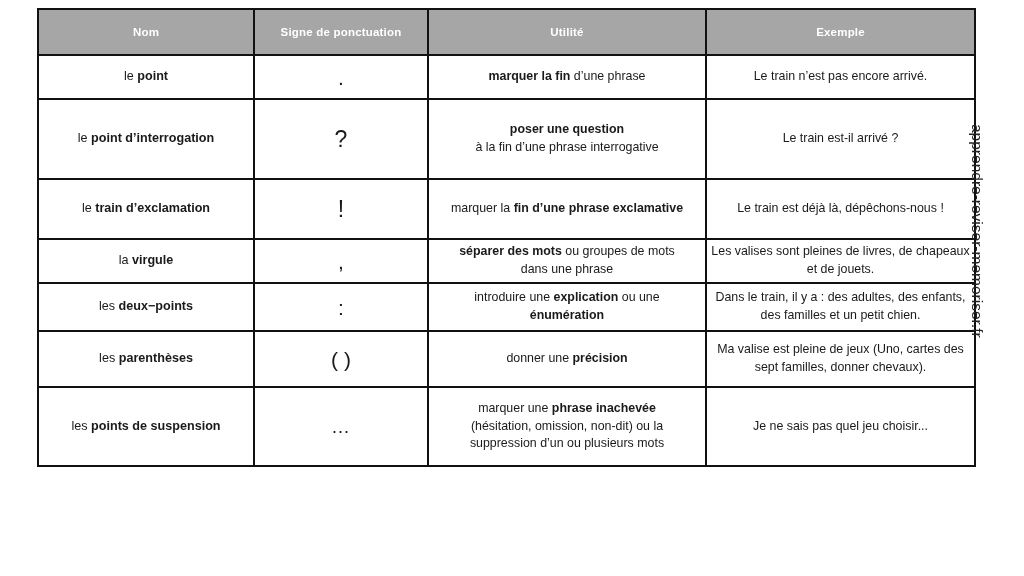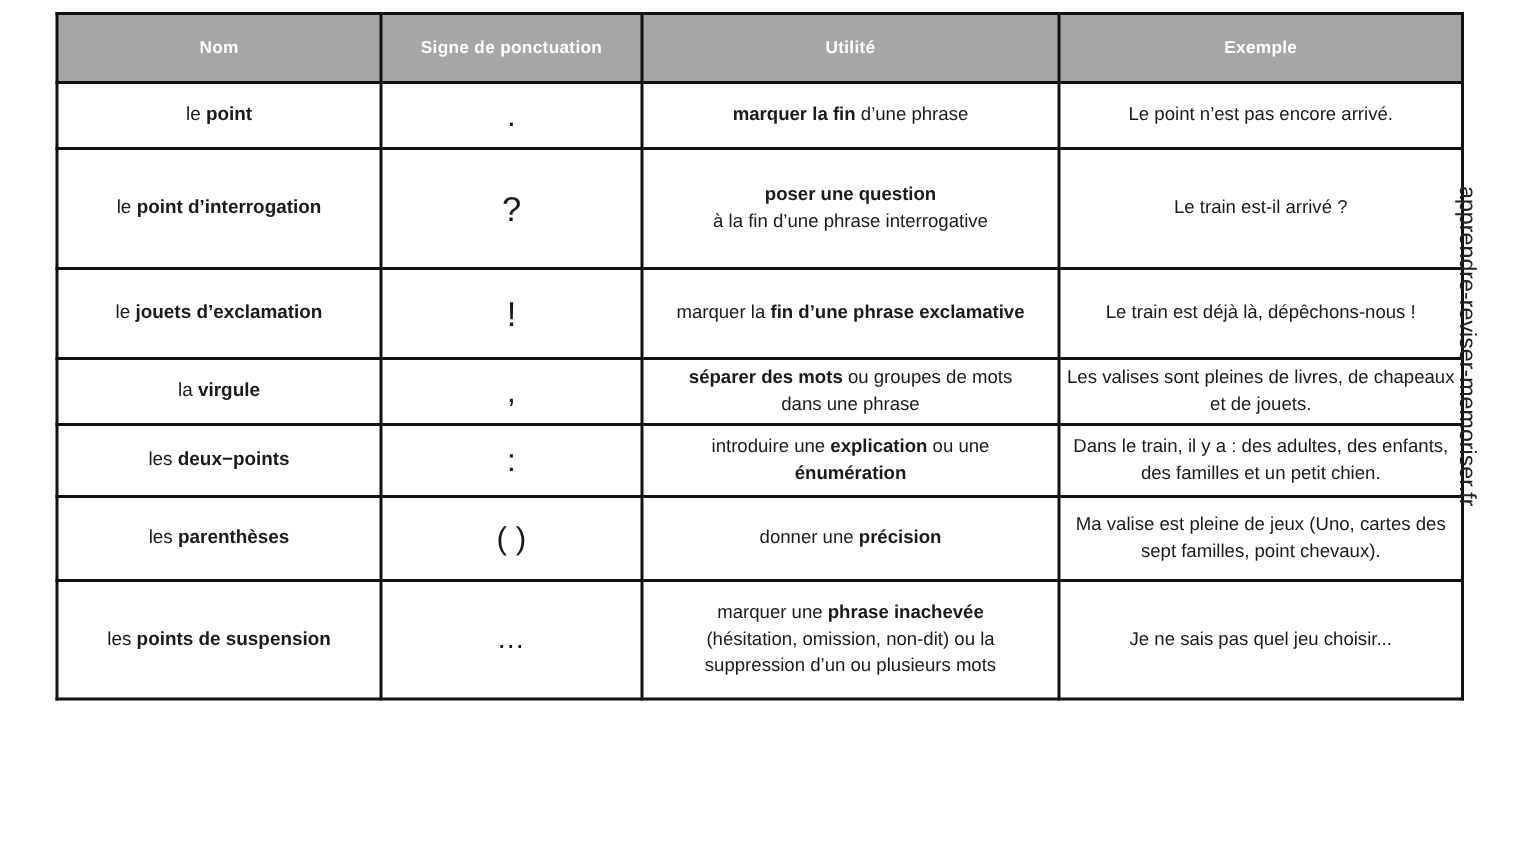--- a/index.html
+++ b/index.html
@@ -106,33 +106,33 @@
         <th>Exemple</th>
       </tr>
     </thead>
     <tbody id="table-body">
         <tr style="height: 44px;">
           <td class="cell-nom"><span>le </span><b>point</b></td>
           <td class="cell-signe sym-small">.</td>
           <td class="cell-utilite">
             <div><b>marquer la fin</b><span> d’une phrase</span></div>
           </td>
-          <td class="cell-exemple">Le point n’est pas encore arrivé.</td>
+          <td class="cell-exemple">Le train n’est pas encore arrivé.</td>
         </tr>
         <tr style="height: 80px;">
           <td class="cell-nom"><span>le </span><b>point d’interrogation</b></td>
           <td class="cell-signe">?</td>
           <td class="cell-utilite">
             <div><b>poser une question</b></div>
             <div><span>à la fin d’une phrase interrogative</span></div>
           </td>
           <td class="cell-exemple">Le train est-il arrivé ?</td>
         </tr>
         <tr style="height: 60px;">
-          <td class="cell-nom"><span>le </span><b>jouets d’exclamation</b></td>
+          <td class="cell-nom"><span>le </span><b>train d’exclamation</b></td>
           <td class="cell-signe">!</td>
           <td class="cell-utilite">
             <div><span>marquer la </span><b>fin d’une phrase exclamative</b></div>
           </td>
           <td class="cell-exemple">Le train est déjà là, dépêchons-nous !</td>
         </tr>
         <tr style="height: 44px;">
           <td class="cell-nom"><span>la </span><b>virgule</b></td>
           <td class="cell-signe sym-small">,</td>
           <td class="cell-utilite">
@@ -149,21 +149,21 @@
             <div><b>énumération</b></div>
           </td>
           <td class="cell-exemple">Dans le train, il y a : des adultes, des enfants, des familles et un petit chien.</td>
         </tr>
         <tr style="height: 56px;">
           <td class="cell-nom"><span>les </span><b>parenthèses</b></td>
           <td class="cell-signe sym-wide">(  )</td>
           <td class="cell-utilite">
             <div><span>donner une </span><b>précision</b></div>
           </td>
-          <td class="cell-exemple">Ma valise est pleine de jeux (Uno, cartes des sept familles, point chevaux).</td>
+          <td class="cell-exemple">Ma valise est pleine de jeux (Uno, cartes des sept familles, donner chevaux).</td>
         </tr>
         <tr style="height: 79px;">
           <td class="cell-nom"><span>les </span><b>points de suspension</b></td>
           <td class="cell-signe sym-dots">…</td>
           <td class="cell-utilite">
             <div><span>marquer une </span><b>phrase inachevée</b></div>
             <div><span>(hésitation, omission, non-dit) ou la</span></div>
             <div><span>suppression d’un ou plusieurs mots</span></div>
           </td>
           <td class="cell-exemple">Je ne sais pas quel jeu choisir...</td>

